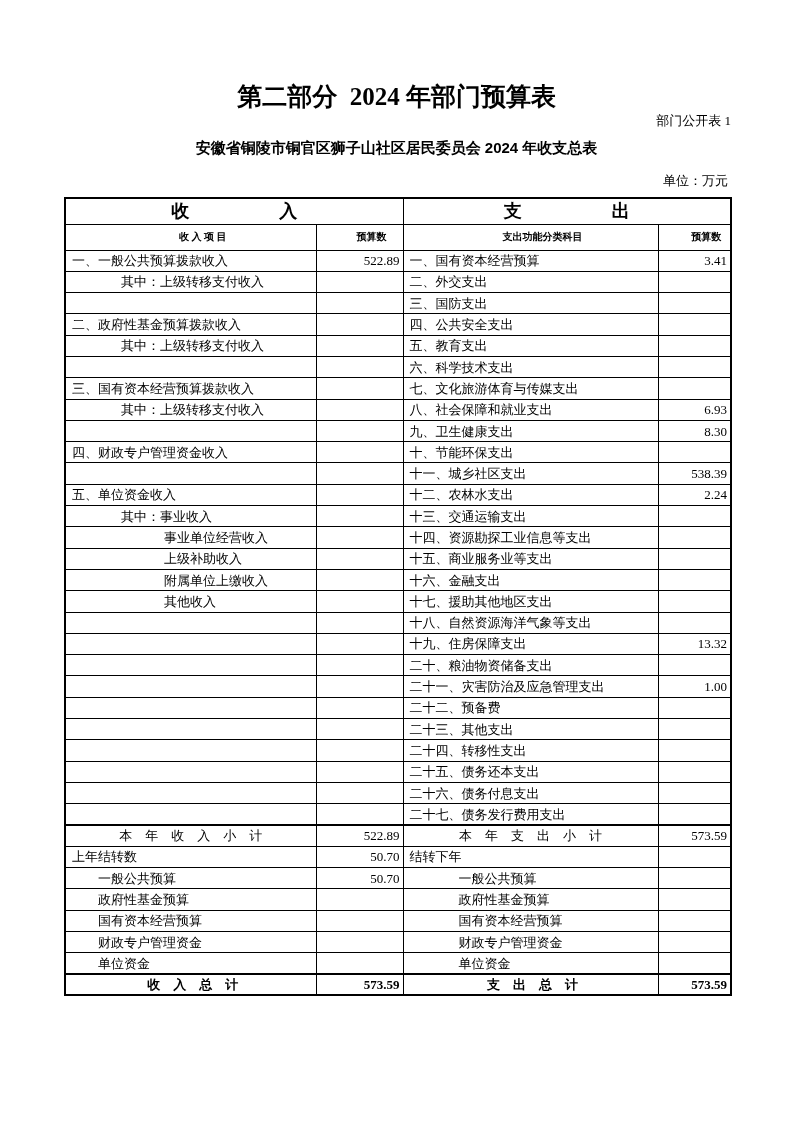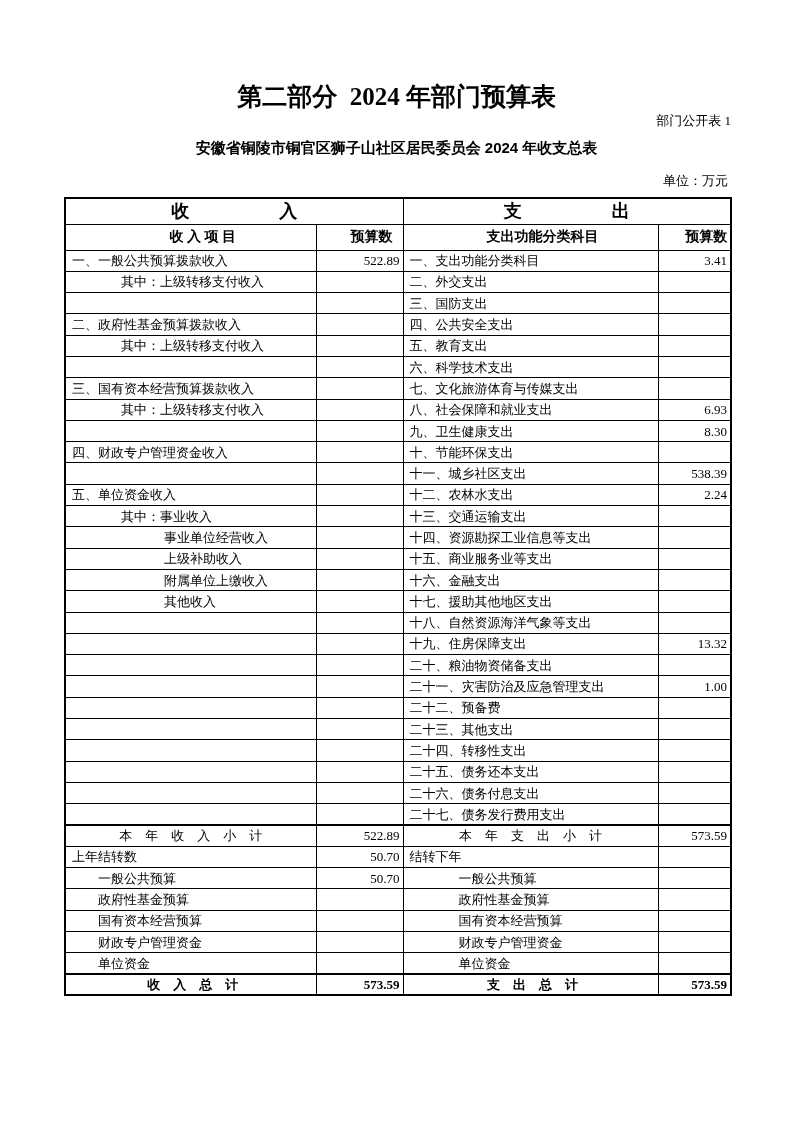--- a/index.html
+++ b/index.html
@@ -46,21 +46,21 @@
   table.budget th, table.budget td {
     border:1px solid #000;
     white-space:pre;
     overflow:hidden;
     vertical-align:middle;
     line-height:1;
   }
   table.budget thead tr { height:26px; }
   table.budget tbody tr { height:21.3px; }
   th.section { font-size:18px; font-weight:bold; text-align:center; }
-  th.colhead { font-size:14px; font-weight:bold; text-align:center;padding-left:24px; }
+  th.colhead { font-size:10px; font-weight:bold; text-align:center;padding-left:24px; }
   td.label { text-align:left; }
   td.num { text-align:right; padding-right:3px; }
   td.label.i0 { padding-left:6px; }
   td.label.i1 { padding-left:55px; }
   td.label.i2 { padding-left:98px; }
   td.label.i3 { padding-left:32px; }
   tr.subtotal td { border-top:2px solid #000; }
   tr.subtotal td.label { text-align:center; padding-left:0; }
   tr.total td { border-top:2px solid #000; font-weight:bold; }
   tr.total td.label { text-align:center; padding-left:4px; }
@@ -94,21 +94,21 @@
         <th class="colhead">收 入 项 目</th>
         <th class="colhead">预算数</th>
         <th class="colhead">支出功能分类科目</th>
         <th class="colhead">预算数</th>
       </tr>
     </thead>
     <tbody id="tbody">
         <tr>
           <td class="label i0">一、一般公共预算拨款收入</td>
           <td class="num">522.89</td>
-          <td class="label i0">一、支出功能分类科目</td>
+          <td class="label i0">一、国有资本经营预算</td>
           <td class="num">3.41</td>
         </tr>
         <tr>
           <td class="label i1">其中：上级转移支付收入</td>
           <td class="num"></td>
           <td class="label i0">二、外交支出</td>
           <td class="num"></td>
         </tr>
         <tr>
           <td class="label i0"></td>

